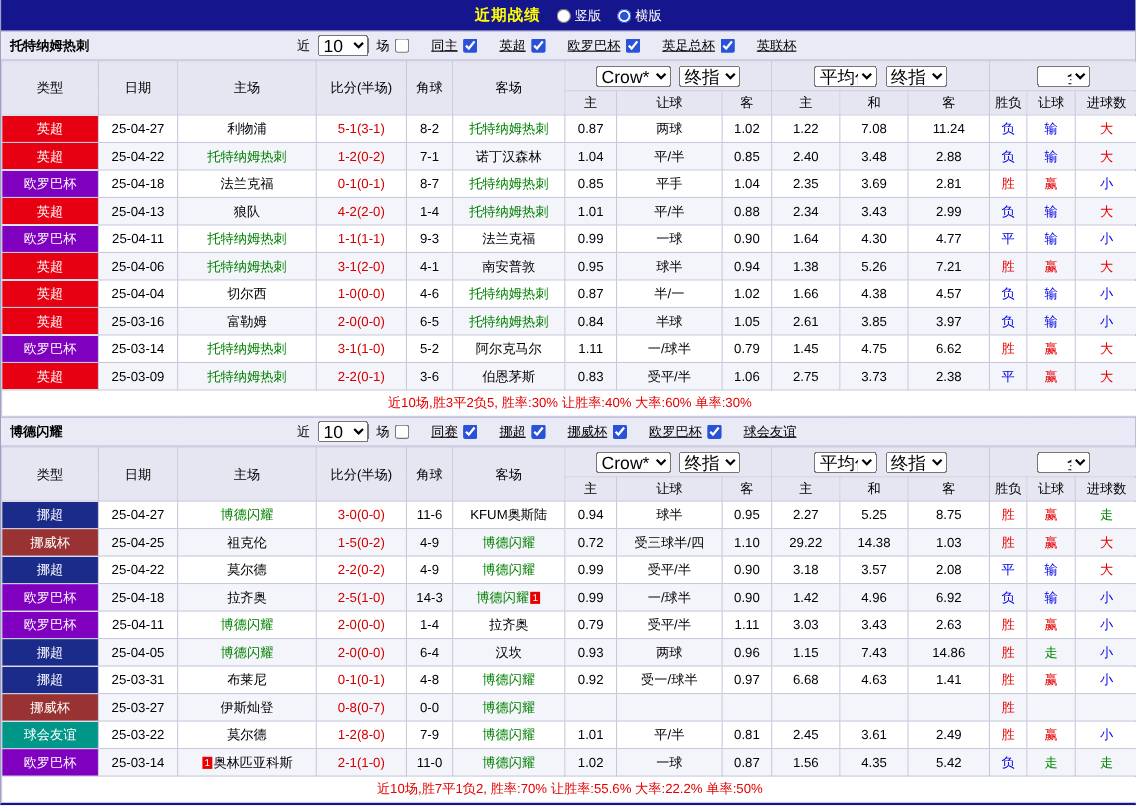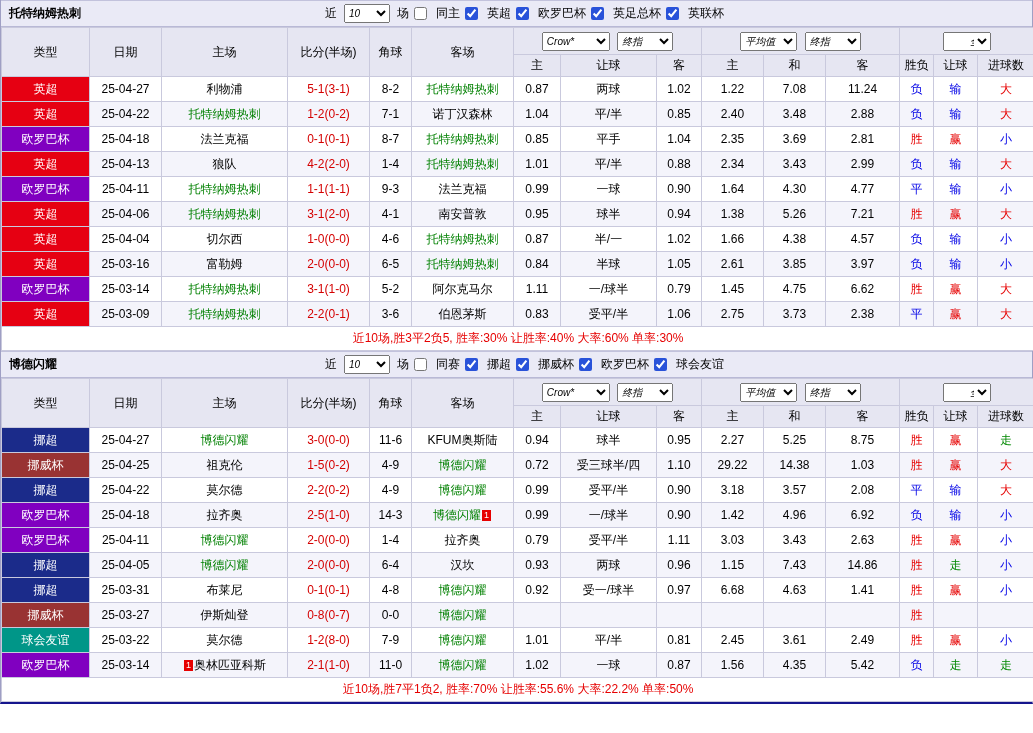--- a/index.html
+++ b/index.html
@@ -15,49 +15,60 @@
   .topbar { height:28px; background:#15158d; display:flex; align-items:center; justify-content:center; gap:14px; }
   .topbar .title { color:#ffff00; font-weight:bold; font-size:14px; letter-spacing:1px; }
   .topbar label { color:#fff; display:inline-flex; align-items:center; gap:4px; cursor:pointer; }
   input[type=radio], input[type=checkbox] { accent-color:#2952d9; width:13px; height:13px; margin:0; }
 
   
   .titlebar { height:27px; background:#eaeaf6; border-top:1px solid #c2c2dc; border-bottom:1px solid #b9b9d6;
               display:flex; align-items:center; padding:0 8px; }
   .team-name { font-weight:bold; }
   .filter { margin-left:auto; margin-right:300px; display:flex; align-items:center; gap:5px; }
-  .filter label { display:inline-flex; align-items:center; gap:9px; cursor:pointer; }
+  .filter label { display:inline-flex; align-items:center; gap:20px; cursor:pointer;text-decoration:underline; }
 
   
   table { border-collapse:collapse; table-layout:fixed; width:1033px; }
   th, td { border:1px solid #c9c9dd; text-align:center; padding:0; overflow:hidden; white-space:nowrap; }
   thead th { background:#e6e6f2; font-weight:normal; height:27px; }
   thead tr.sub th { height:22px; }
   tbody td { height:25px; background:#fff; }
   tbody tr.alt td { background:#f4f4fb; }
   td.league { color:#fff; }
   .focal { color:#008000; }
   td.score { color:#d40000; }
   tfoot td.summary { height:24px; color:#e60000; background:#fff; }
 
-  select { font-size:10px; height:19px; margin:0 2px; vertical-align:middle;font-style:italic; }
+  select { font-size:16px; height:19px; margin:0 2px; vertical-align:middle; }
   select.sel-book { width:68px; }
   select.sel-fin  { width:56px; }
   select.sel-avg  { width:57px; }
   select.sel-full { width:48px;padding-left:22px; }
   select.sel-near { width:46px; }
 
   .rc { display:inline-block; background:#e60000; color:#fff; font-size:9px; line-height:11px;
         padding:0 2px; margin:0 1px; vertical-align:1px; }
 </style>
 </head>
 <body>
 
 <div class="page">
 
+  <div class="topbar">
+    <span class="title">近期战绩</span>
+    <label>
+      <input type="radio" name="layout" style="">
+      <span>竖版</span>
+    </label>
+    <label>
+      <input type="radio" name="layout" checked="" style="">
+      <span>横版</span>
+    </label>
+  </div>
 
   <div class="section">
     <div class="titlebar">
       <span class="team-name">托特纳姆热刺</span>
       <div class="filter">
         <span>近</span>
         <select class="sel-near">
           <option>10</option>
         </select>
         <span>场</span>

